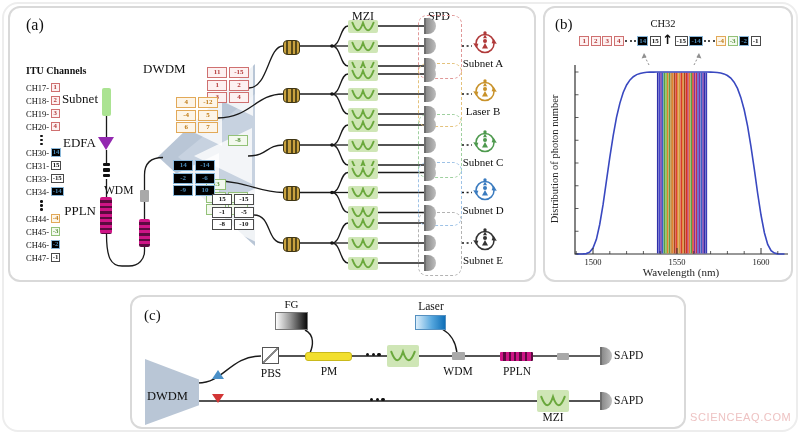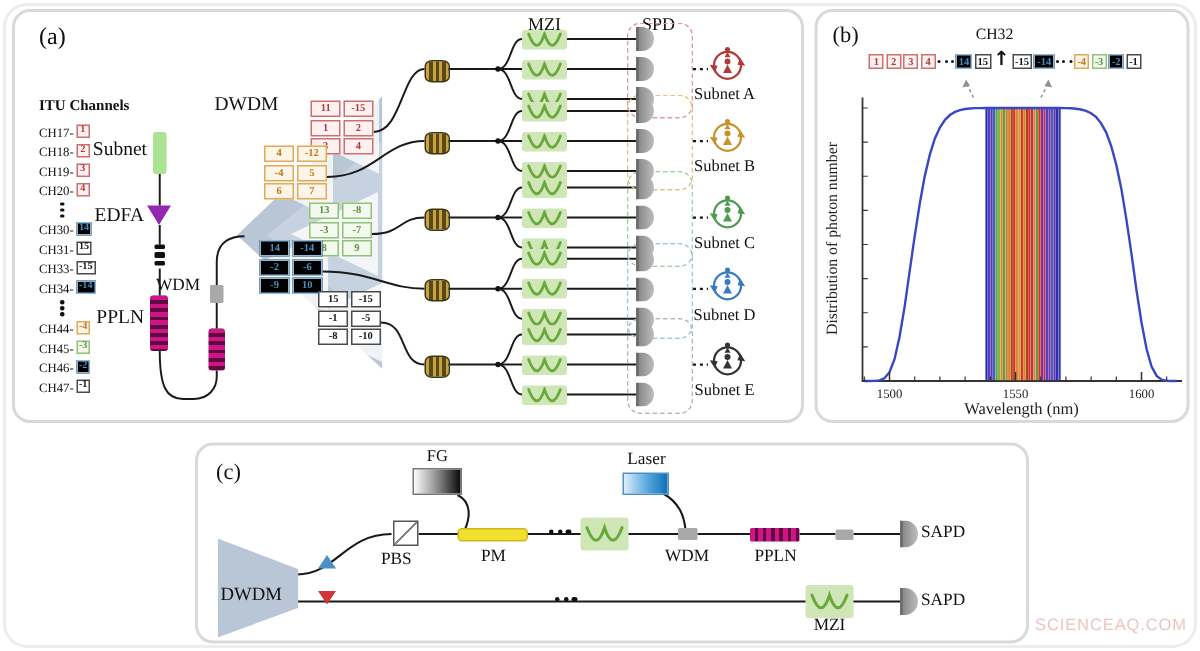--- a/index.html
+++ b/index.html
@@ -265,24 +265,24 @@
       <div style="position: absolute; left: 408px; top: 55px; width: 42px; height: 62px; border: 1.3px dashed rgb(228, 194, 124); border-radius: 9px; z-index: 5;"></div>
       <div style="position: absolute; left: 462px; top: 70px; width: 26px; height: 26px; z-index: 6;"><svg width="26" height="26" viewBox="0 0 26 26">
           <circle cx="13" cy="13.5" r="9" fill="none" stroke="#c8922a" stroke-width="1.5"></circle>
           <polygon points="21.5,8.5 24.8,13.8 19.6,13.2" fill="#c8922a"></polygon>
           <polygon points="4.5,18.5 1.2,13.2 6.4,13.8" fill="#c8922a"></polygon>
           <circle cx="13" cy="11" r="2" fill="#c8922a"></circle>
           <path d="M13,13 L10,18.6 L16,18.6 Z" fill="#c8922a"></path>
           <circle cx="13" cy="3" r="1.7" fill="#c8922a"></circle>
           <path d="M13,4.6 L11,8.2 L15,8.2 Z" fill="#c8922a"></path>
         </svg></div>
-      <div style="position: absolute; left: 438px; top: 97px; width: 70px; text-align: center; font-size: 11px; z-index: 6;">Subnet B</div>
+      <div style="position: absolute; left: 438px; top: 97px; width: 70px; text-align: center; font-size: 11px; z-index: 6;">Laser B</div>
       <div style="position: absolute; left: 184px; top: 120px; width: 58px; height: 56px; background: rgba(255, 255, 255, 0.78); clip-path: polygon(0px 50%, 100% 0px, 100% 100%); z-index: 4;"></div>
       <div style="position: absolute; left: 196px; top: 127px; width: 42px; z-index: 6; display: grid; grid-template-columns: 1fr 1fr; gap: 1.5px;">
-        <span class="chip c-green" style="font-size: 7px; height: 11px;">13</span>
+        <span class="chip c-green" style="font-size: 7px; height: 11px; margin-top: 44px;">13</span>
         <span class="chip c-green" style="font-size: 7px; height: 11px;">-8</span>
         <span class="chip c-green" style="font-size: 7px; height: 11px;">-3</span>
         <span class="chip c-green" style="font-size: 7px; height: 11px;">-7</span>
         <span class="chip c-green" style="font-size: 7px; height: 11px;">8</span>
         <span class="chip c-green" style="font-size: 7px; height: 11px;">9</span>
       </div>
       <div class="coil" style="position: absolute; left: 273px; top: 130.5px; width: 15px; height: 13px; z-index: 6;"></div>
       <div class="mzi" style="position: absolute; left: 338px; top: 110.5px; width: 30px; height: 13px; z-index: 6;">
         <svg width="26" height="11" viewBox="0 0 30 13">
           <path d="M2.5,2 C7,14 11,14 15,2 C19,14 23,14 27.5,2" fill="none" stroke="#6aa83c" stroke-width="2.2" stroke-linecap="round"></path>
@@ -497,21 +497,21 @@
       <path class="fib" d="M437,59 H468"></path>
       <path class="fib" d="M173,33 C183,38 181,49 178,56"></path>
       <path class="fib" d="M310,32 C321,38 324,47 325,56"></path>
       <path class="fib" d="M66,104 H468"></path>
     </svg>
     <div class="abs trap" style="left:13px;top:62px;width:54px;height:66px"></div>
     <div class="abs lbl" style="left:15px;top:92px;width:52px;font-size:12.5px">DWDM</div>
     <div class="abs tri-up" style="left:80px;top:73px"></div>
     <div class="abs tri-down" style="left:80px;top:97px"></div>
     <div class="abs pbs" style="left:130px;top:50px;width:17px;height:17px"></div>
-    <div class="abs lbl" style="left:122px;top:70px;width:34px;text-align:left;font-size:11.5px">PBS</div>
+    <div class="abs lbl" style="left:122px;top:70px;width:34px;text-align:center;font-size:11.5px">PBS</div>
     <div class="abs fg" style="left:143px;top:15px;width:33px;height:18px"></div>
     <div class="abs lbl" style="left:143px;top:1px;width:33px;text-align:center;font-size:11px">FG</div>
     <div class="abs pm" style="left:173px;top:55px;width:47px;height:9px"></div>
     <div class="abs lbl" style="left:180px;top:68px;width:34px;text-align:center;font-size:11.5px">PM</div>
     <div class="abs hdots" style="left:234px;top:56px">
         <i></i>
         <i></i>
         <i></i>
       </div>
     <div class="abs mzi" style="left:255px;top:48px;width:32px;height:22px">

